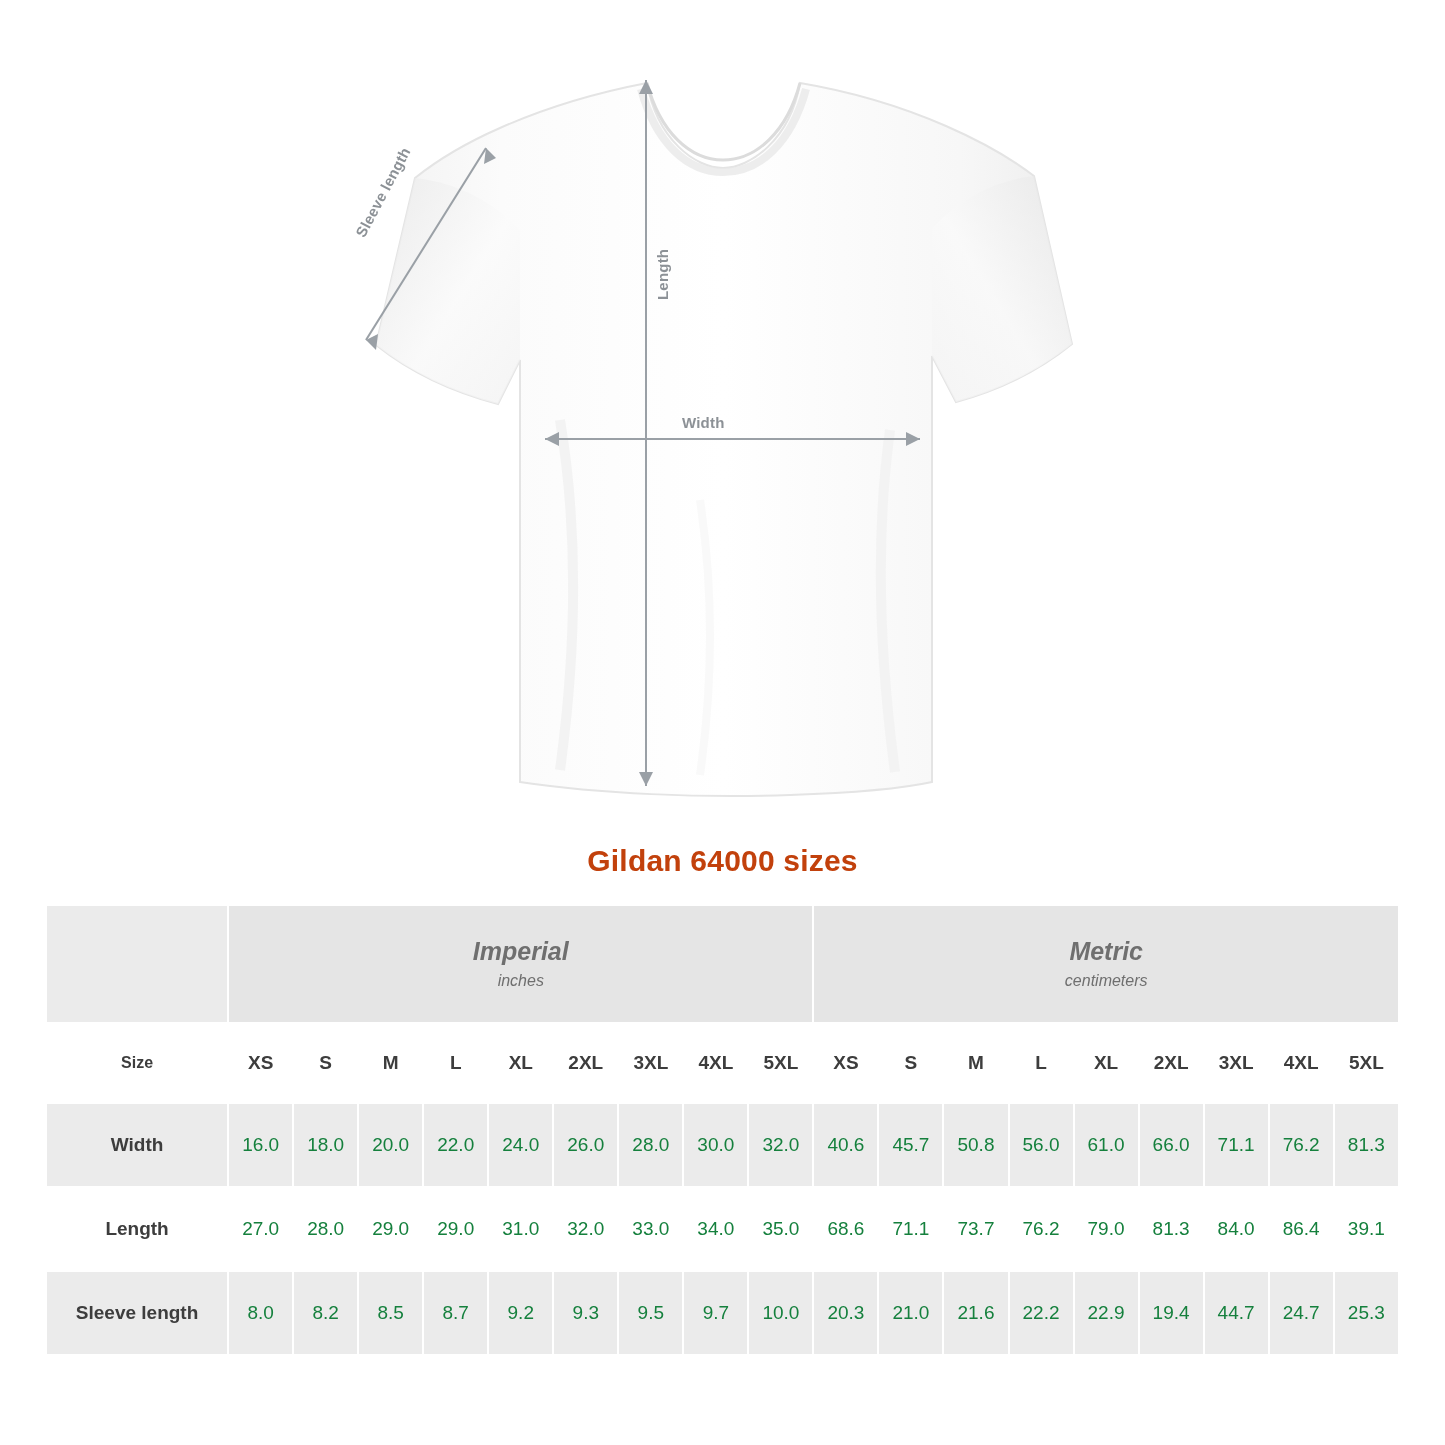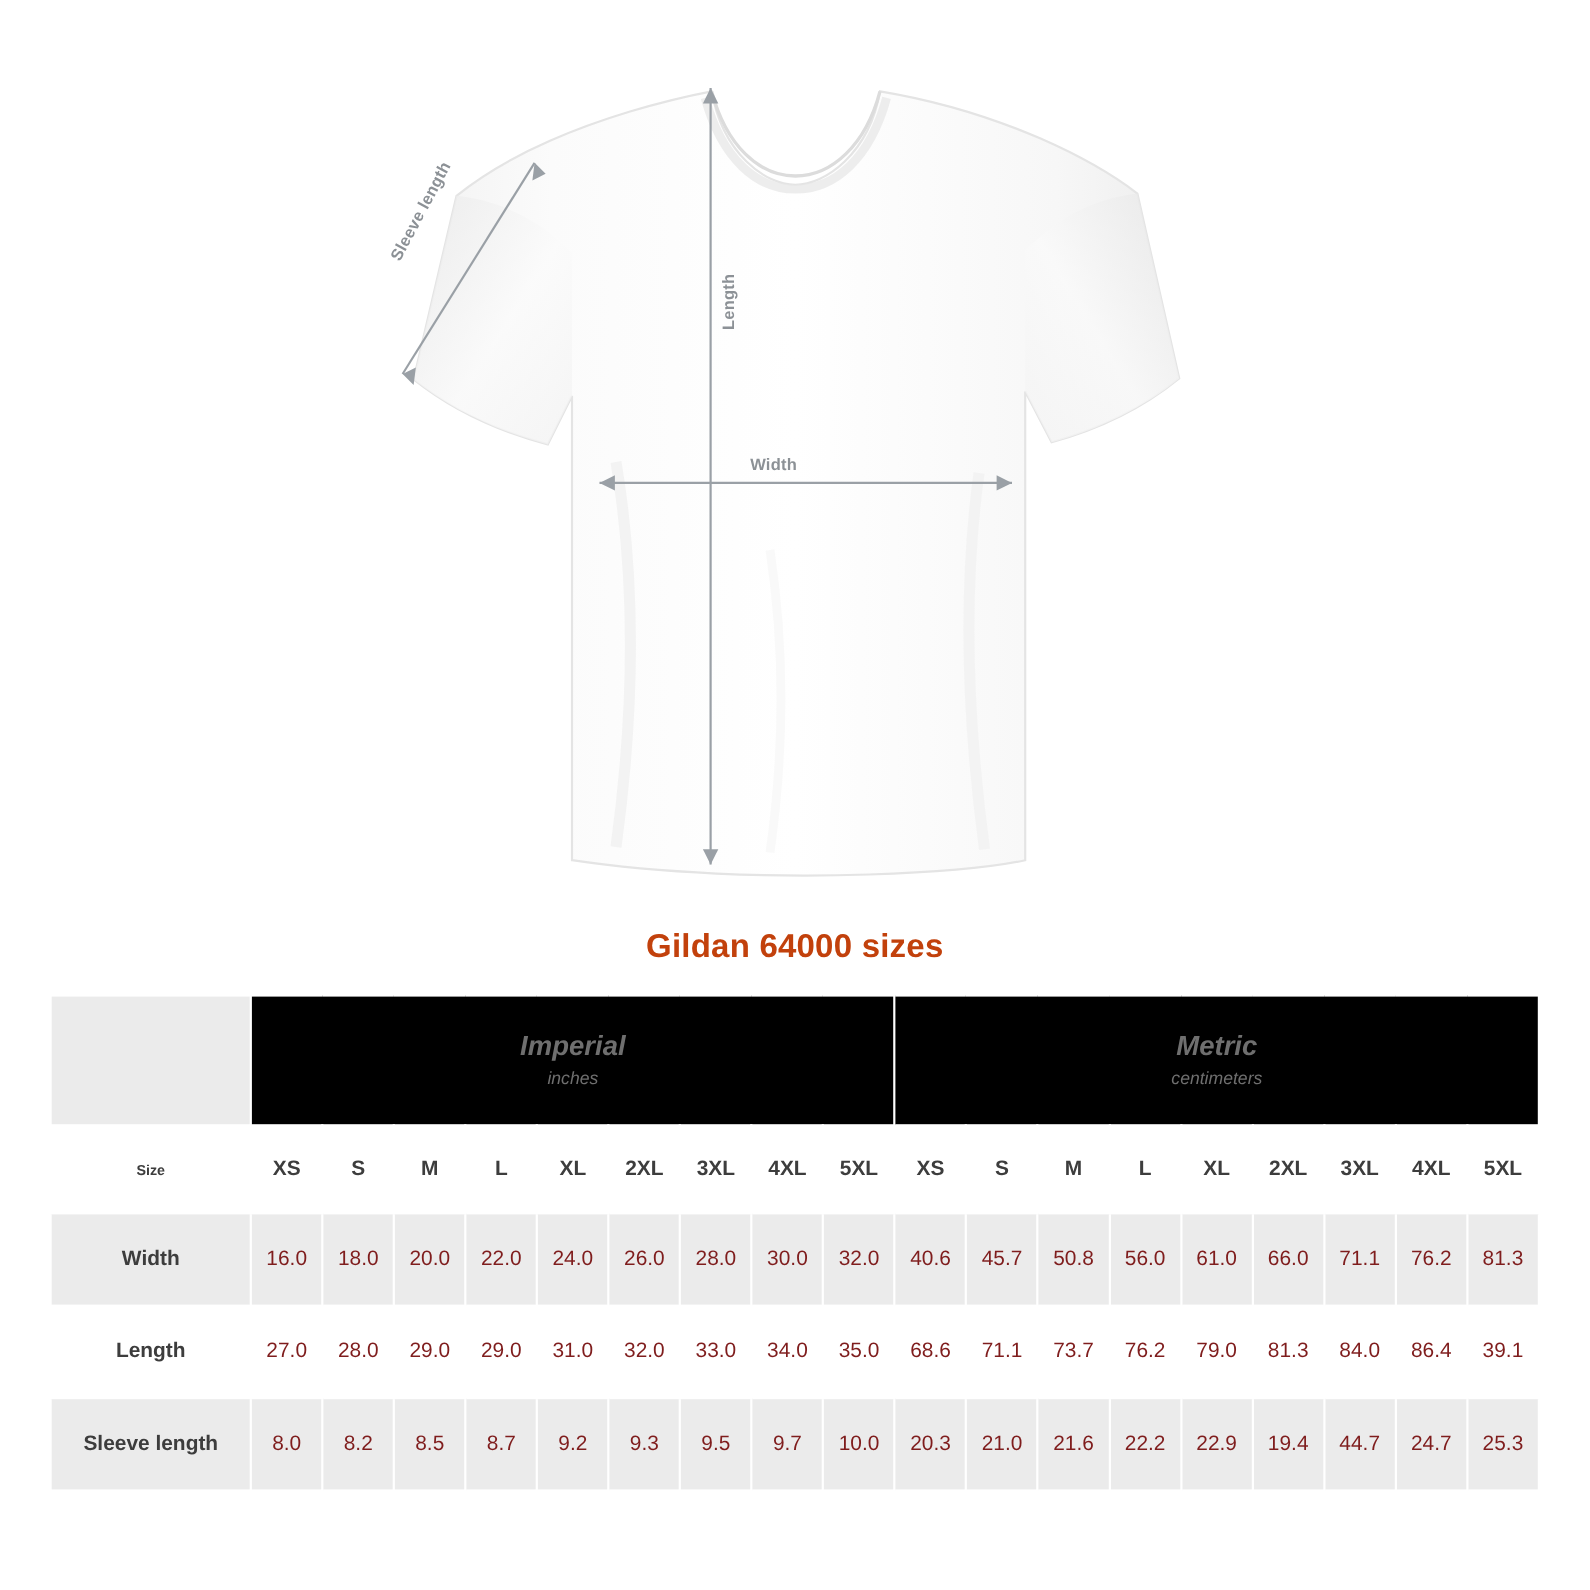--- a/index.html
+++ b/index.html
@@ -82,21 +82,21 @@
     width: 1355px;
     table-layout: fixed;
   }
   table.size-table td,
   table.size-table th {
     border: 2px solid #ffffff;
     text-align: center;
     vertical-align: middle;
   }
   .unit-head {
-    background: #000000;
+    background: #e5e5e5;
     height: 116px;
     padding: 0;
   }
   .unit-head .u-name {
     font-size: 25px;
     font-weight: bold;
     font-style: italic;
     color: #6f6f6f;
     line-height: 1.1;
   }
@@ -112,28 +112,28 @@
   }
 
   tr.row-size td {
     background: #ffffff;
     height: 76px;
     font-size: 19px;
     font-weight: bold;
     color: #3d3d3d;
   }
   tr.row-size td.rowlabel {
-    font-size: 13px;
+    font-size: 16px;
     font-weight: bold;
   }
 
   tr.band td {
     height: 80px;
     font-size: 19px;
-    color: #7f1d1d;
+    color: #15803d;
   }
   tr.band.shaded td { background: #ebebeb; }
   tr.band.plain td { background: #ffffff; }
   td.rowlabel {
     font-weight: bold;
     font-size: 19px;
     width: 182px;
   }
   tr.band.shaded td.rowlabel,
   tr.band.plain td.rowlabel {

